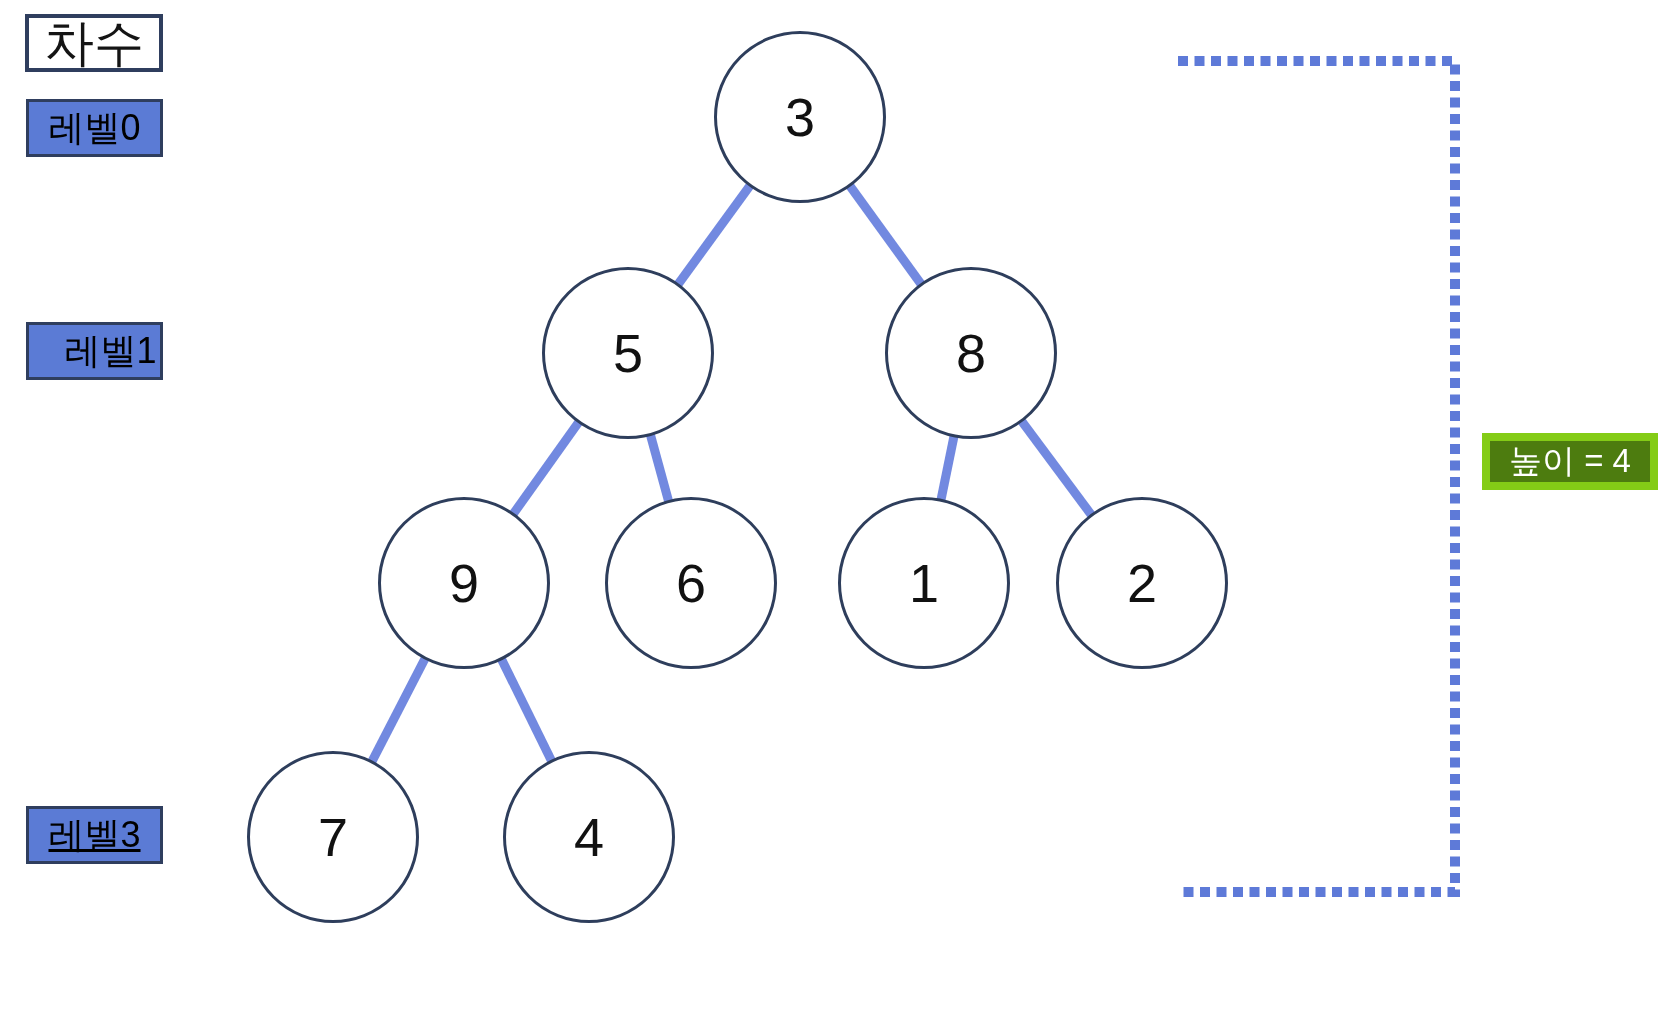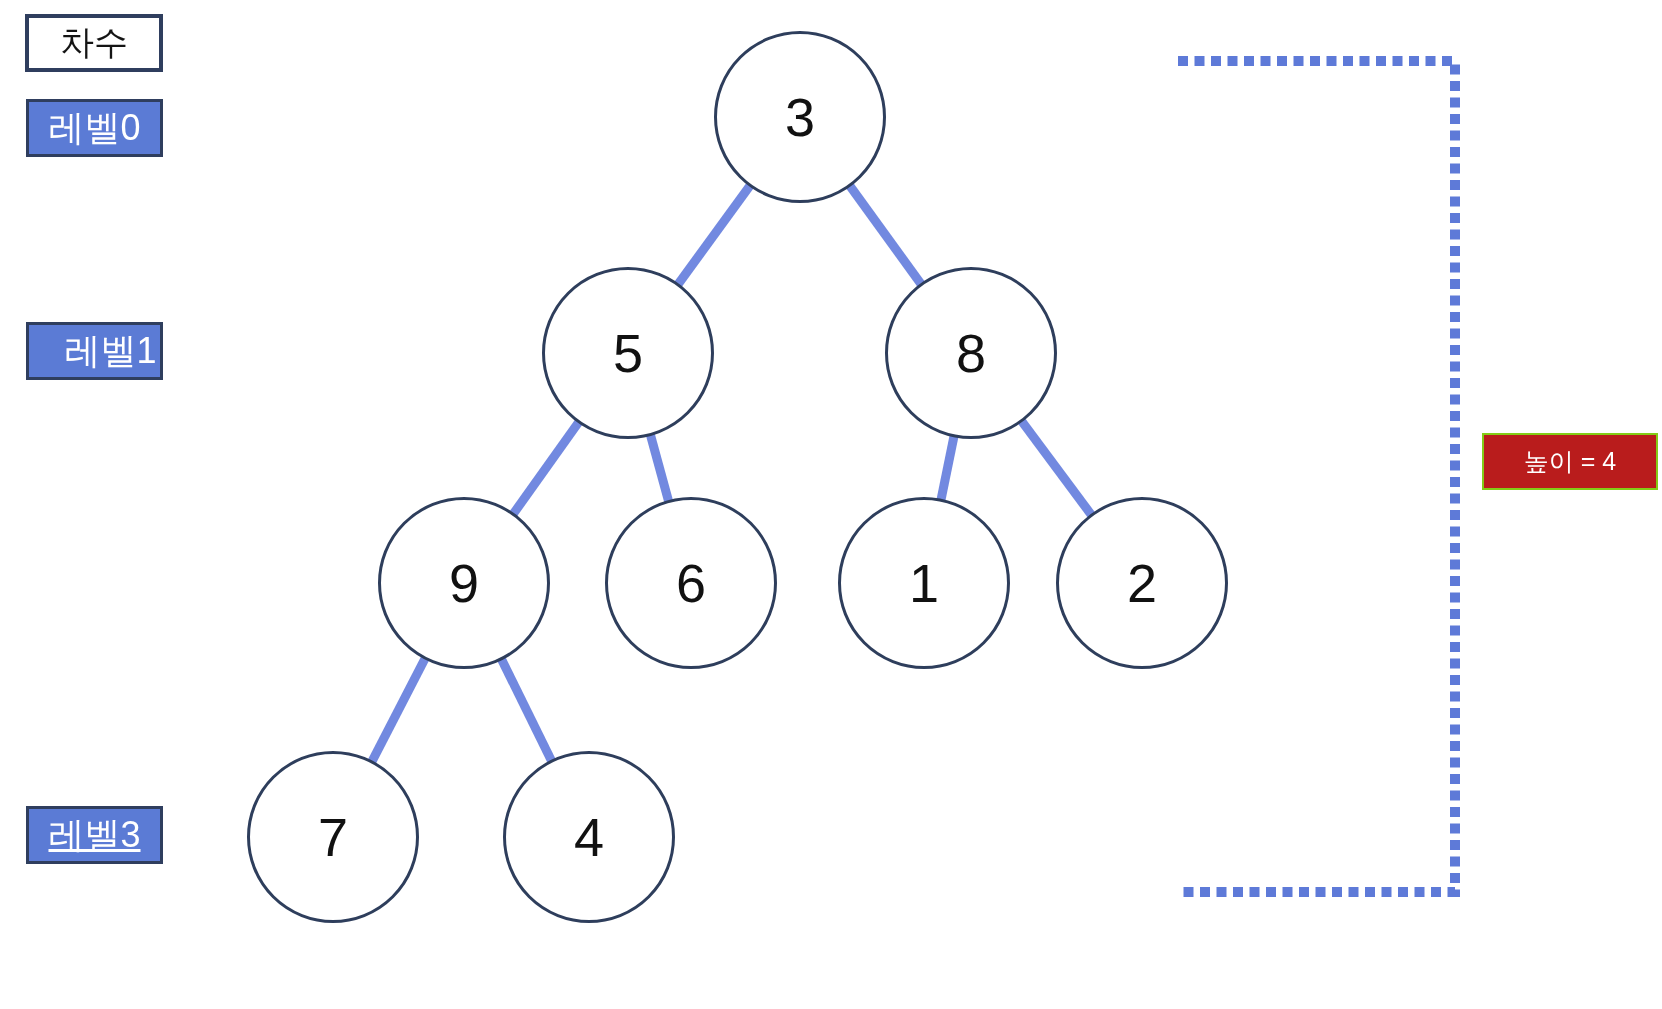--- a/index.html
+++ b/index.html
@@ -10,36 +10,36 @@
   .canvas{position:absolute;inset:0;width:1662px;height:1009px;}
   svg.layer{position:absolute;left:0;top:0;width:1662px;height:1009px;}
 
   .label-box{
     position:absolute;display:flex;align-items:center;justify-content:center;
     box-sizing:border-box;
   }
   .degree-box{
     left:25px;top:14px;width:138px;height:58px;
     background:#ffffff;border:4px solid #2f3e5e;
-    color:#141414;font-size:34px;
+    color:#141414;font-size:50px;
   }
   .level-box{
     width:137px;height:58px;
     background:#5b7bd5;border:3px solid #2f3e5e;
-    color:#ffffff;font-size:36px;
+    color:#000000;font-size:36px;
   }
   .level-0{left:26px;top:99px;}
   .level-1{left:26px;top:322px;padding-left:32px;}
   .level-2{left:25px;top:551px;}
   .level-3{left:26px;top:806px;text-decoration:underline;}
 
   .height-box{
     left:1482px;top:433px;width:176px;height:57px;
-    background:#b91c1c;border:2px solid #84cc16;
-    color:#ffffff;font-size:25px;
+    background:#4d7c0f;border:8px solid #84cc16;
+    color:#ffffff;font-size:33px;
   }
 
   .node{
     position:absolute;width:172px;height:172px;border-radius:50%;
     background:#ffffff;border:3px solid #2e3e5c;box-sizing:border-box;
     display:flex;align-items:center;justify-content:center;
     color:#111111;font-size:54px;
   }
 </style>
 </head>

